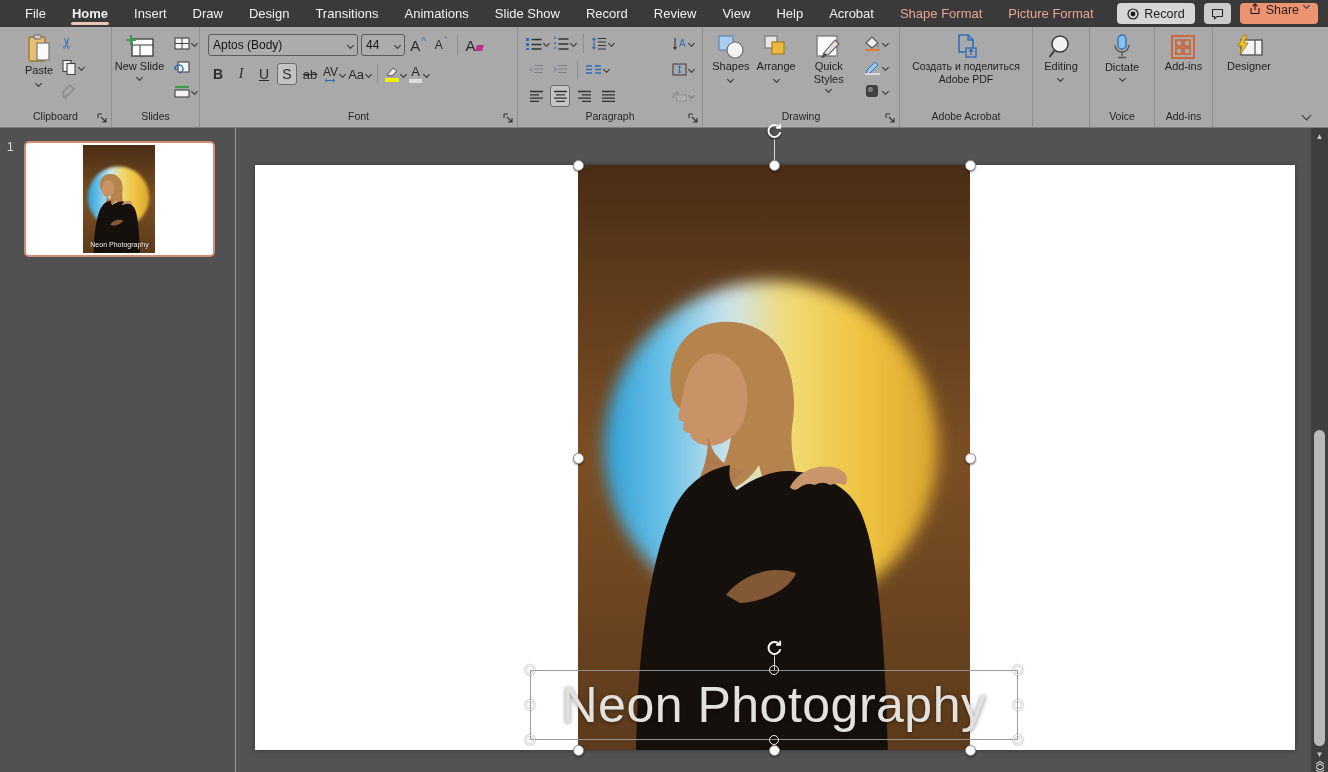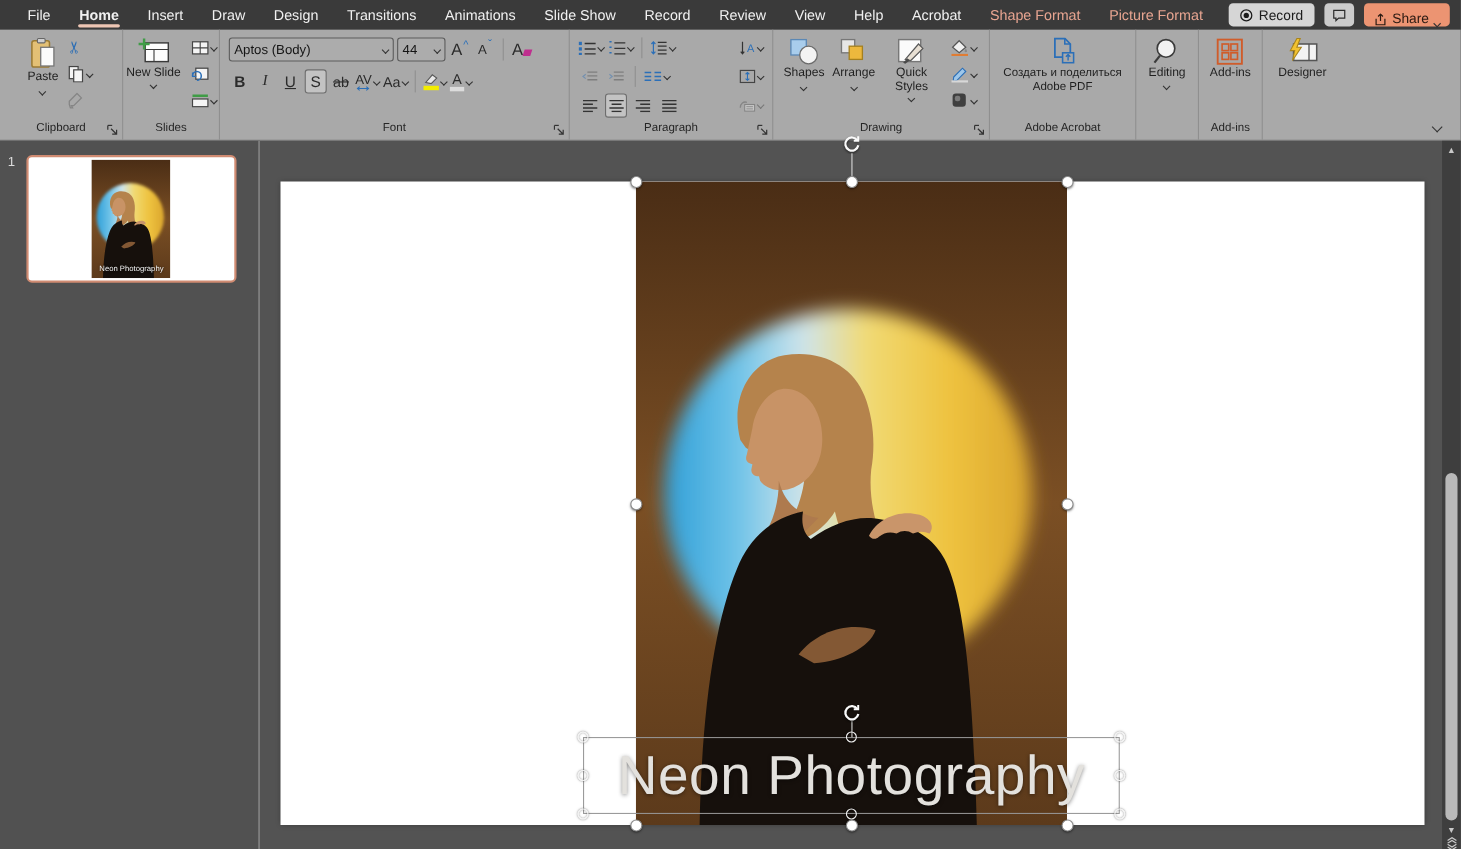--- a/index.html
+++ b/index.html
@@ -12,21 +12,21 @@
     display:flex; align-items:center; color:#f1f1f1; font-size:13px; }
   .mtabs { display:flex; align-items:center; height:100%; padding-left:12px; }
   .mtab { position:relative; height:100%; display:flex; align-items:center; padding:0 13px; cursor:default; white-space:nowrap; }
   .mtab.active { font-weight:bold; }
   .mtab.active::after { content:""; position:absolute; left:12px; right:12px; bottom:2px; height:3px; background:#eec6b4; border-radius:2px; }
   .mtab.contextual { color:#e8a591; }
   .mright { margin-left:auto; display:flex; align-items:center; gap:9px; padding-right:10px; }
   .btn-record { display:flex; align-items:center; gap:5px; background:#d6d6d6; color:#1c1c1c;
     border-radius:4px; height:21px; padding:0 10px; font-size:12.5px; }
   .btn-comment { width:27px; height:21px; background:#cbcbcb; border-radius:4px; display:flex; align-items:center; justify-content:center; }
-  .btn-share { display:flex; align-items:flex-end; gap:5px; background:#EC9472; color:#2a1a12;
+  .btn-share { display:flex; align-items:flex-start; gap:5px; background:#EC9472; color:#2a1a12;
     border-radius:4px; height:21px; padding:0 9px; font-size:12.5px; }
 
   
   .ribbon { position:absolute; left:0; top:27px; width:100%; height:101px; background:#a9a9a9;
     display:flex; border-bottom:1px solid #7e7e7e; color:#1f1f1f; }
   .rgroup { position:relative; border-right:1px solid #8f8f8f; display:flex; flex-direction:column; flex:0 0 auto; }
   .rgc { flex:1; display:flex; align-items:flex-start; padding:4px 4px 0 4px; }
   .rgl { height:19px; font-size:10.5px; color:#262626; text-align:center; line-height:17px; white-space:nowrap; }
   .launcher { position:absolute; right:3px; bottom:3px; width:11px; height:11px; }
   .bb { display:flex; flex-direction:column; align-items:center; padding-top:3px; font-size:11px; line-height:1.2; text-align:center; }
@@ -493,20 +493,34 @@
               <circle cx="12" cy="10" r="8" fill="#f2f2f2" stroke="#3b3b3b" stroke-width="1.5"></circle>
               <path d="M6.5 16.5 L1.5 23" stroke="#3b3b3b" stroke-width="2"></path>
             </svg>
           <span>Editing</span>
           <span class="chv" style="margin-top:3px"></span>
         </div>
       </div>
       <div class="rgl"></div>
     </div>
 
+    <div class="rgroup" style="width:65px">
+      <div class="rgc" style="justify-content:center;">
+        <div class="bb">
+          <svg width="20" height="27" viewBox="0 0 20 27">
+              <rect x="6" y="1" width="8" height="14" rx="4" fill="#85c2ec" stroke="#2b6fb8" stroke-width="1.3"></rect>
+              <path d="M3 11 a7 7 0 0 0 14 0" fill="none" stroke="#555" stroke-width="1.3"></path>
+              <path d="M10 18 v4 M6 23.5 h8" stroke="#555" stroke-width="1.3"></path>
+            </svg>
+          <span>Dictate</span>
+          <span class="chv" style="margin-top:2px"></span>
+        </div>
+      </div>
+      <div class="rgl">Voice</div>
+    </div>
 
     <div class="rgroup" style="width:58px">
       <div class="rgc" style="justify-content:center;">
         <div class="bb">
           <svg width="26" height="26" viewBox="0 0 26 26">
               <rect x="2" y="2" width="22" height="22" fill="none" stroke="#d05c2a" stroke-width="1.7"></rect>
               <rect x="6" y="6" width="6" height="6" fill="none" stroke="#d05c2a" stroke-width="1.5"></rect>
               <rect x="14" y="6" width="6" height="6" fill="none" stroke="#d05c2a" stroke-width="1.5"></rect>
               <rect x="6" y="14" width="6" height="6" fill="none" stroke="#d05c2a" stroke-width="1.5"></rect>
               <rect x="14" y="14" width="6" height="6" fill="none" stroke="#d05c2a" stroke-width="1.5"></rect>

